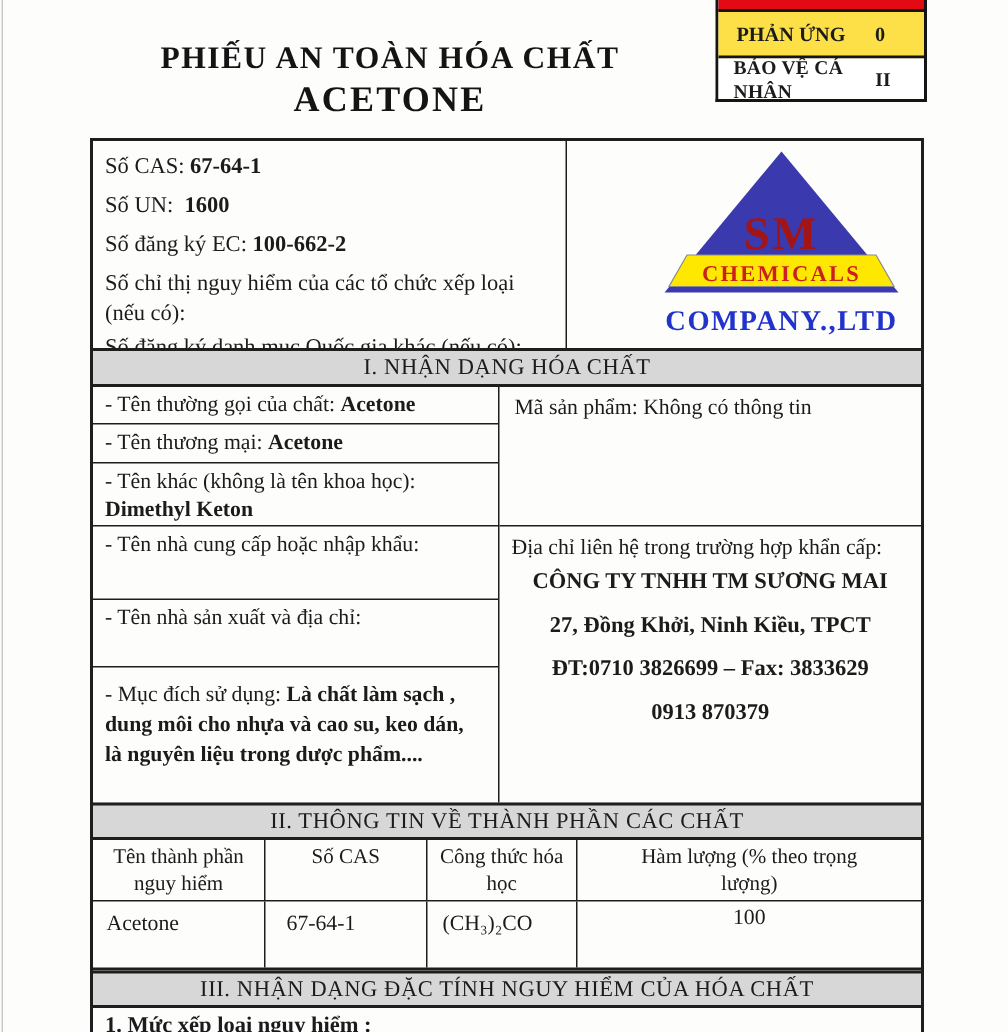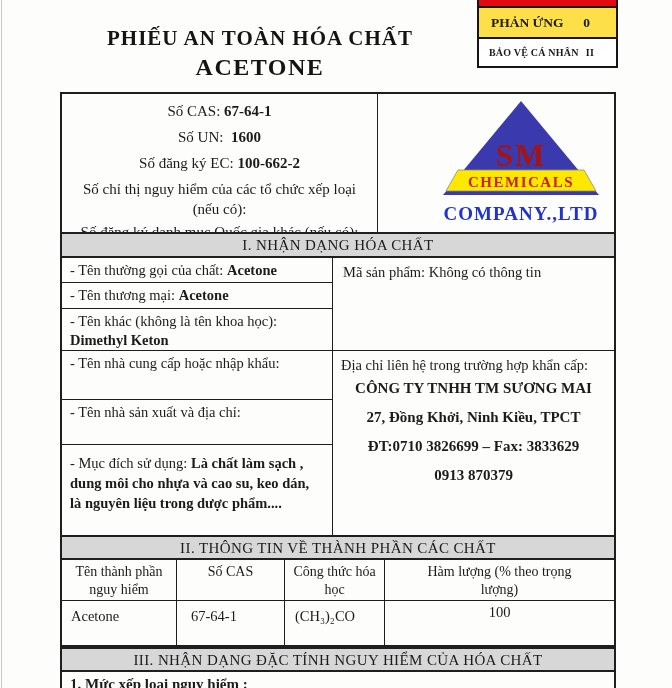--- a/index.html
+++ b/index.html
@@ -13,21 +13,21 @@
   .scan-edge { position:absolute; left:1px; top:0; width:1px; height:100%; background:#c9c9c9; }
 
   
   .hazard-box {
     position:absolute; left:477px; top:0; width:141px;
     border:2px solid #151515; border-top:none; background:#fff;
   }
   .hz-row { display:flex; justify-content:space-between; align-items:center; }
   .hz-red { height:8px; background:#e30b13; border-bottom:2px solid #151515; }
   .hz-yellow { height:31px; background:#fde047; border-bottom:2px solid #151515; font-weight:bold; font-size:13.5px; padding:0 10px 0 12px; }
-  .hz-white { height:27px; background:#ffffff; font-weight:bold; font-size:10px; padding:0 10px 0 10px; letter-spacing:.2px; }
+  .hz-white { height:27px; background:#ffffff; font-weight:bold; font-size:13px; padding:0 10px 0 10px; letter-spacing:.2px; }
   .hz-val { font-weight:bold; padding-right:16px; }
   .hz-white .hz-val { padding-right:12px; }
 
   
   .doc-title {
     position:absolute; left:55px; top:26px; width:410px; text-align:center;
     font-size:21px; font-weight:bold; letter-spacing:1px; color:#141414;
   }
   .chem-title {
     position:absolute; left:55px; top:54px; width:410px; text-align:center;
@@ -37,21 +37,21 @@
   
   .sheet {
     position:absolute; left:60px; top:92px; width:556px; height:600px;
     border:2px solid #1e1e1e; background:#fdfdfc;
   }
   .row-flex { display:flex; }
   .cell-b { border-bottom:1px solid #1e1e1e; }
 
   
   .id-block { height:138px; }
-  .id-left { width:316px; border-right:1px solid #1e1e1e; padding:4px 8px 0 8px; font-size:15px; overflow:hidden;text-align:center; }
+  .id-left { width:316px; border-right:1px solid #1e1e1e; padding:4px 8px 0 8px; font-size:15px; overflow:hidden; }
   .id-left p { line-height:26px; }
   .id-left p.wrap { line-height:20px; margin-top:3px; }
   .id-right { flex:1; display:flex; align-items:center; justify-content:flex-end; }
   .bold { font-weight:bold; }
 
   
   .sec-header {
     height:26px; background:#d7d7d7; border-top:2px solid #1e1e1e; border-bottom:2px solid #1e1e1e;
     text-align:center; font-weight:normal; font-size:15px; line-height:23px; letter-spacing:.4px;
   }

